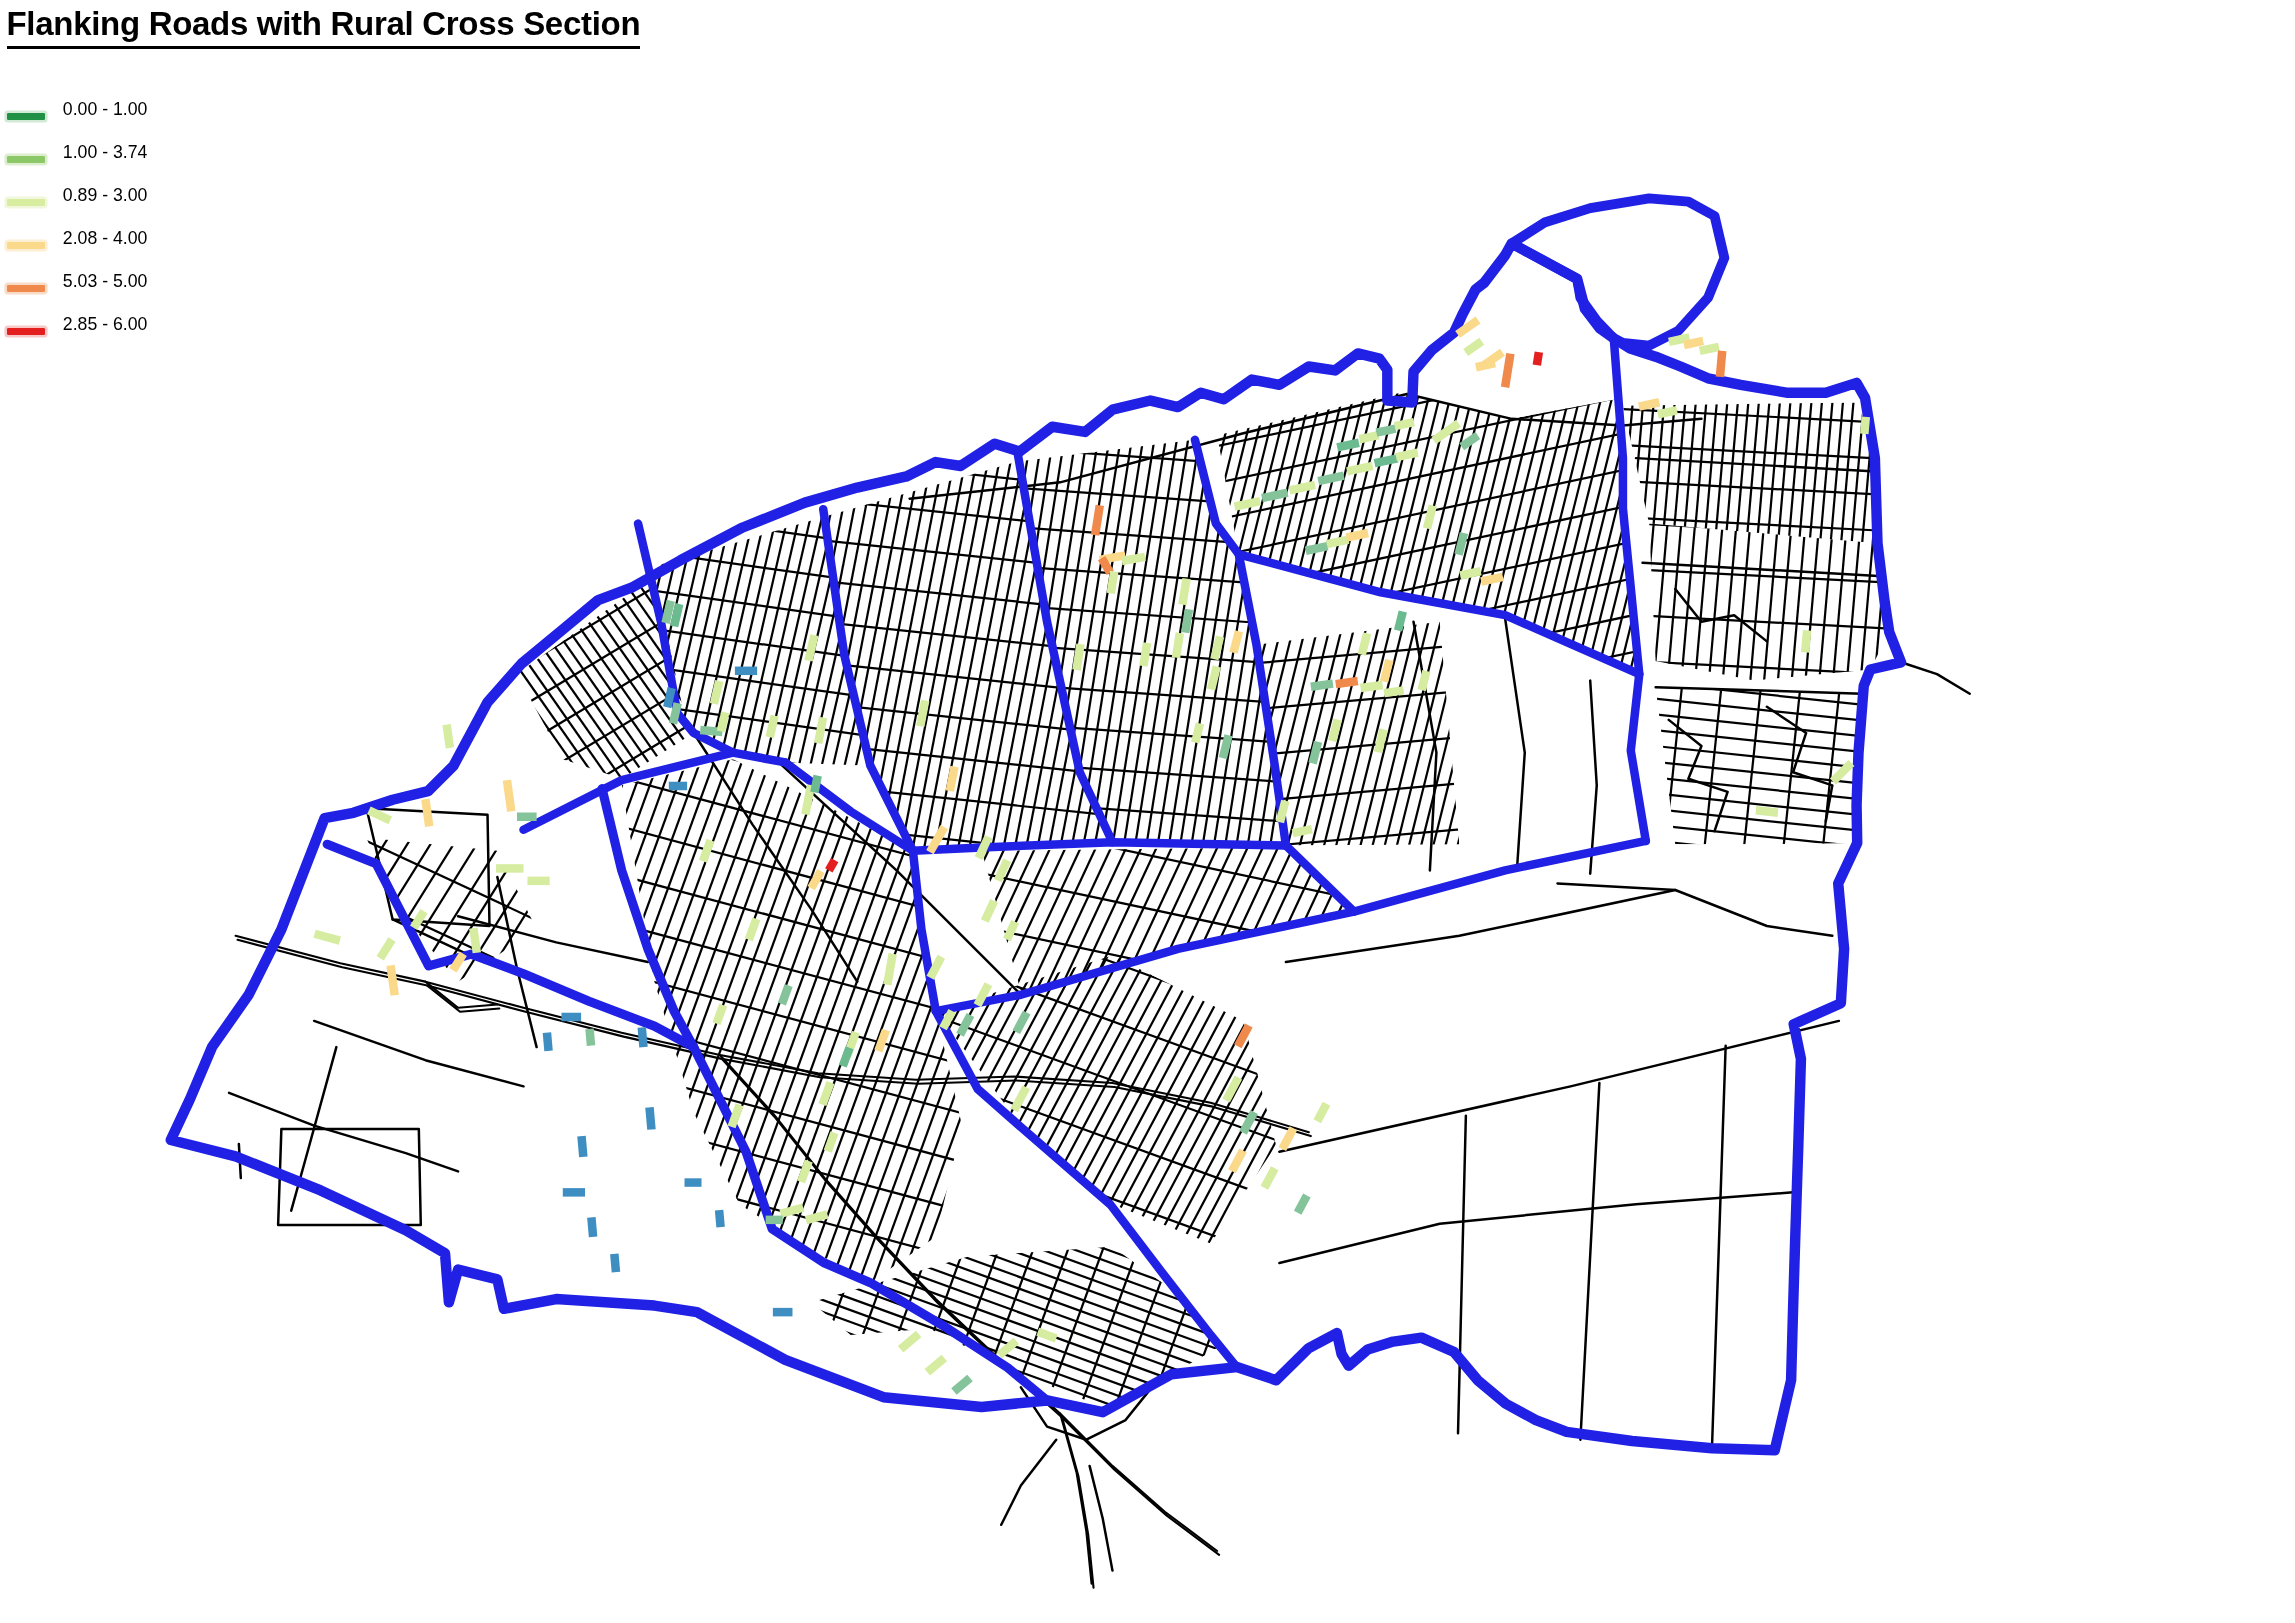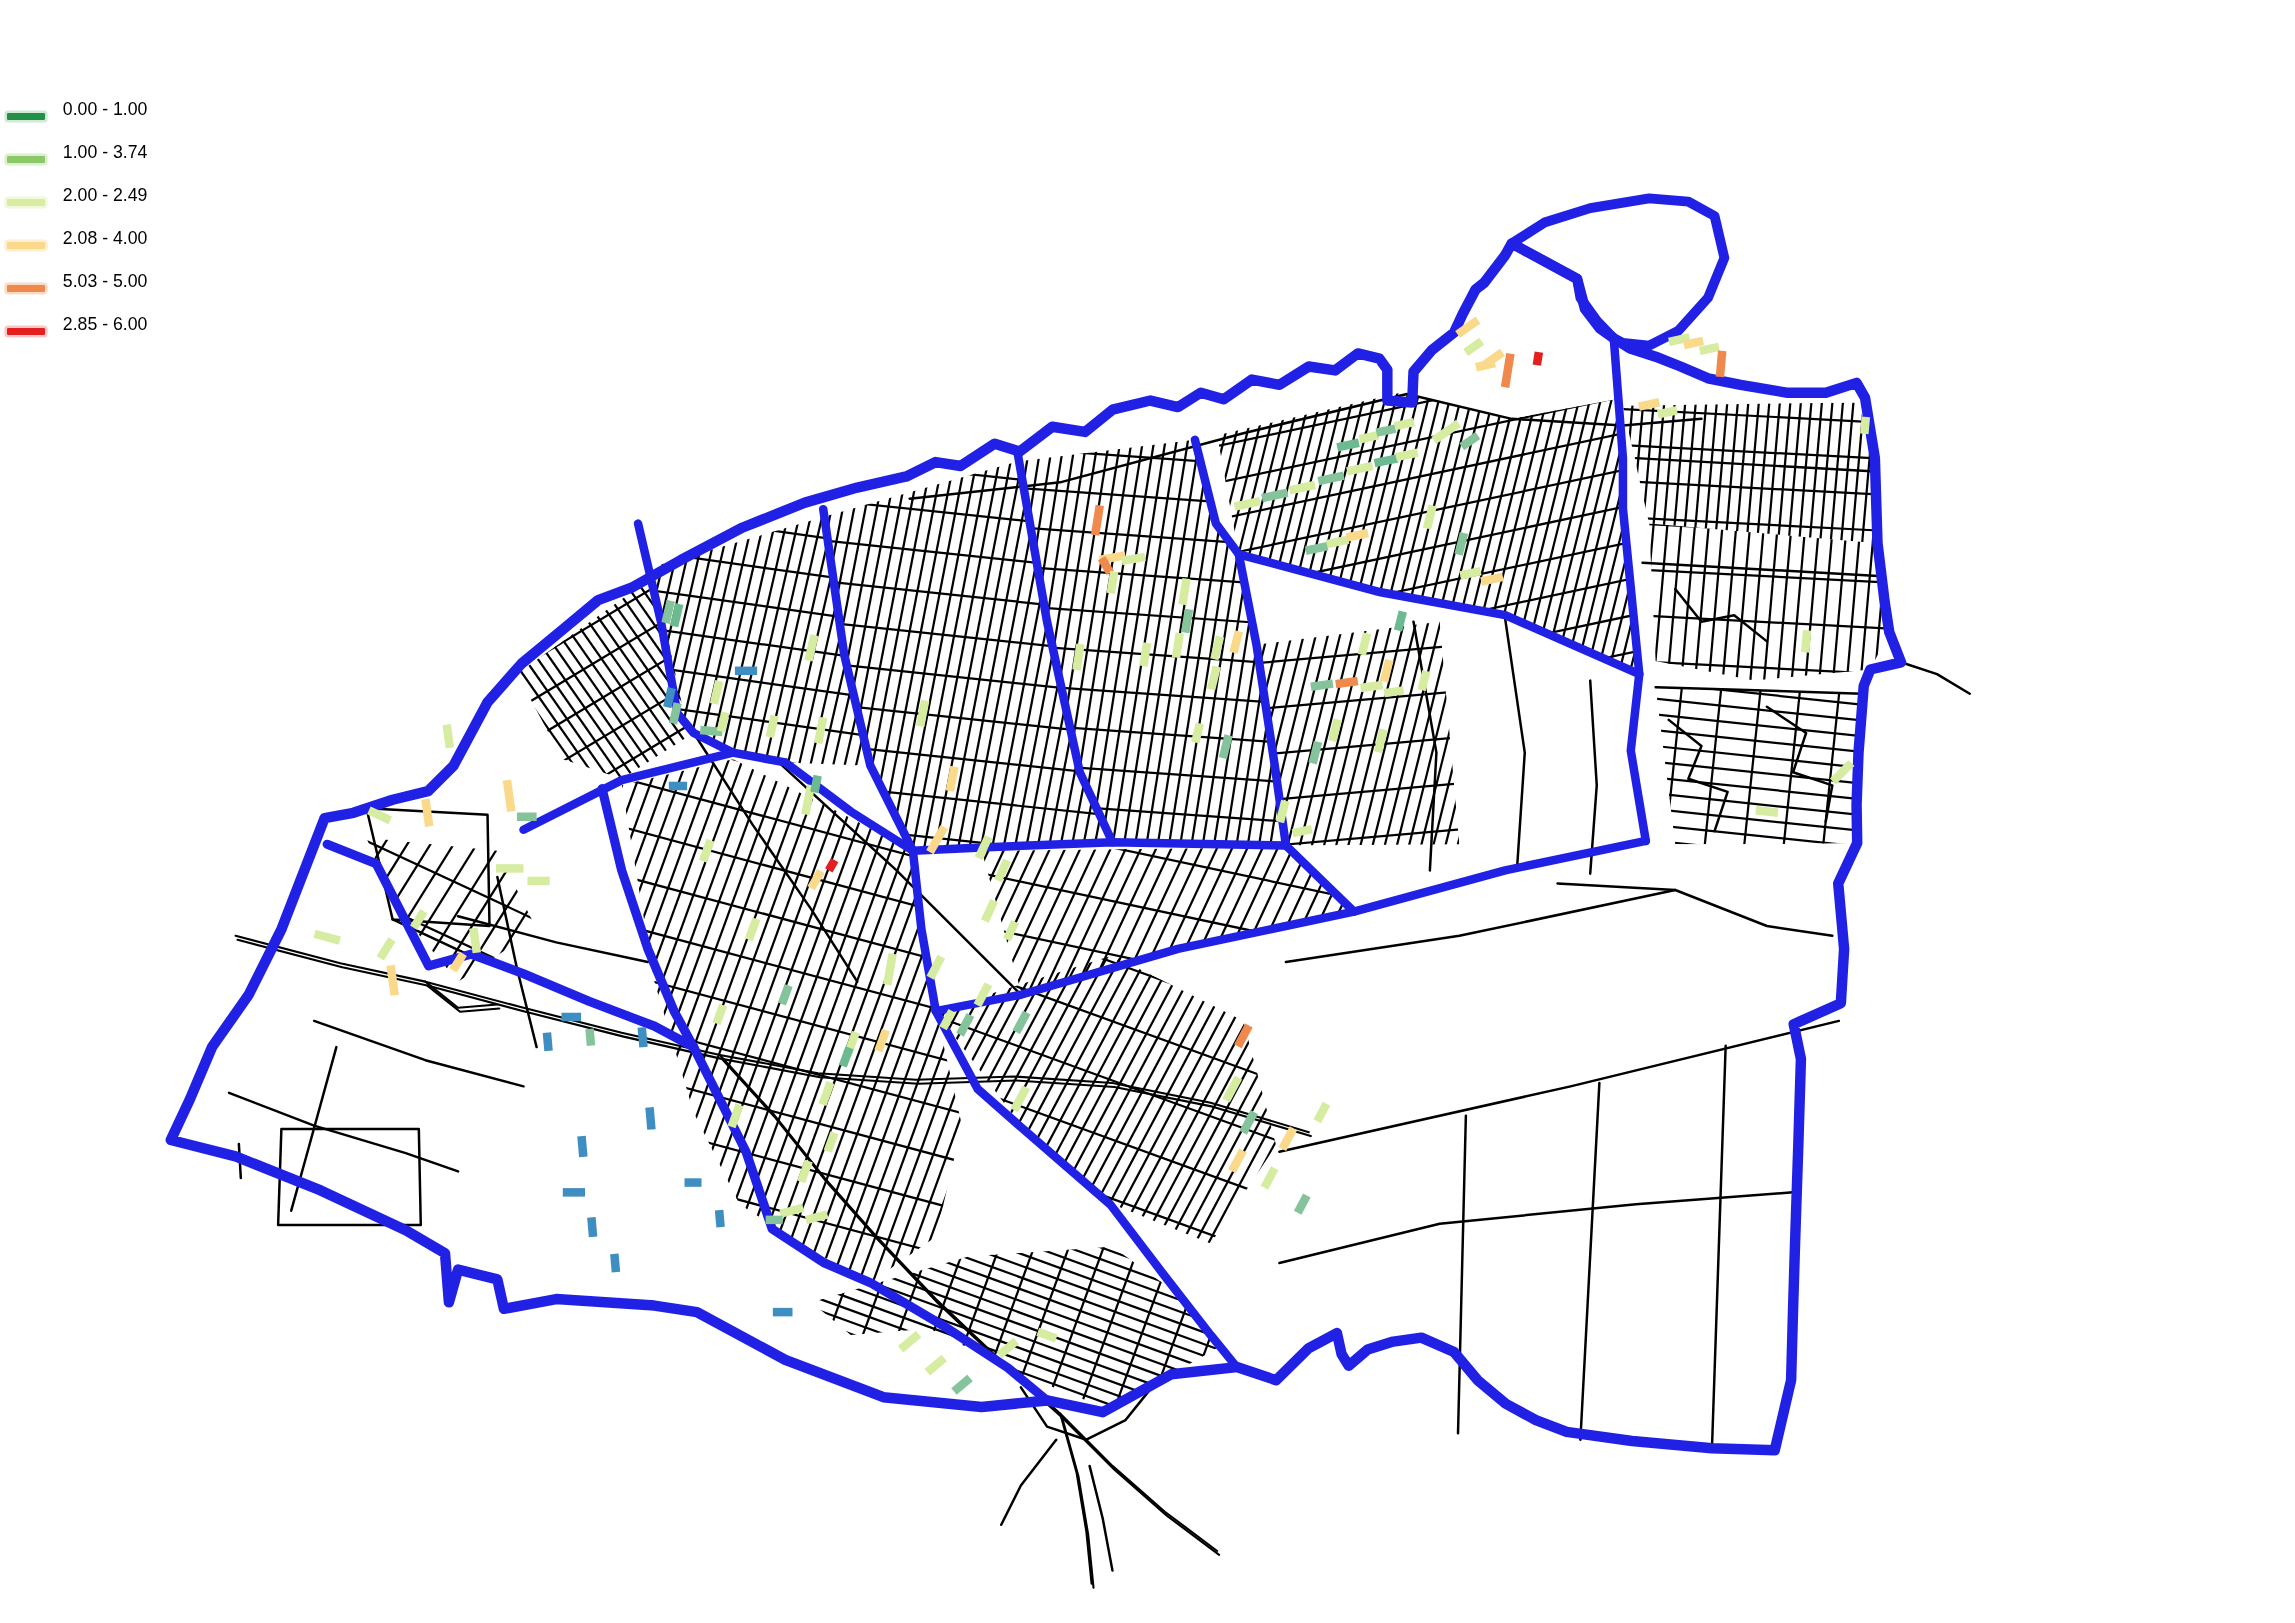--- a/index.html
+++ b/index.html
@@ -13,33 +13,34 @@
   .legend{position:absolute;left:6.5px;top:77px;z-index:5;}
   .legend-row{display:flex;align-items:flex-end;height:43px;}
   .swatch{width:38px;height:7.2px;border-radius:1.3px;margin-right:18.3px;
           box-shadow:0 0 0 2.6px var(--halo,transparent);}
   .legend-label{font-size:17.7px;color:#000;}
 </style>
 </head>
 <body>
 
 <div class="map-wrap">
+  <div class="title">Flanking Roads with Rural Cross Section</div>
 
   <div class="legend">
     <div class="legend-row">
       <div class="swatch" style="background: rgb(33, 146, 69); --halo: #d2e9d6;"></div>
       <div class="legend-label">0.00 - 1.00</div>
     </div>
     <div class="legend-row">
       <div class="swatch" style="background: rgb(140, 199, 104); --halo: #dceecd;"></div>
       <div class="legend-label">1.00 - 3.74</div>
     </div>
     <div class="legend-row">
       <div class="swatch" style="background: rgb(216, 237, 160); --halo: #f0f7dd;"></div>
-      <div class="legend-label">2.00 - 2.49</div>
+      <div class="legend-label">0.89 - 3.00</div>
     </div>
     <div class="legend-row">
       <div class="swatch" style="background: rgb(251, 217, 139); --halo: #fdefd3;"></div>
       <div class="legend-label">2.08 - 4.00</div>
     </div>
     <div class="legend-row">
       <div class="swatch" style="background: rgb(239, 138, 76); --halo: #f9dcc7;"></div>
       <div class="legend-label">5.03 - 5.00</div>
     </div>
     <div class="legend-row">

